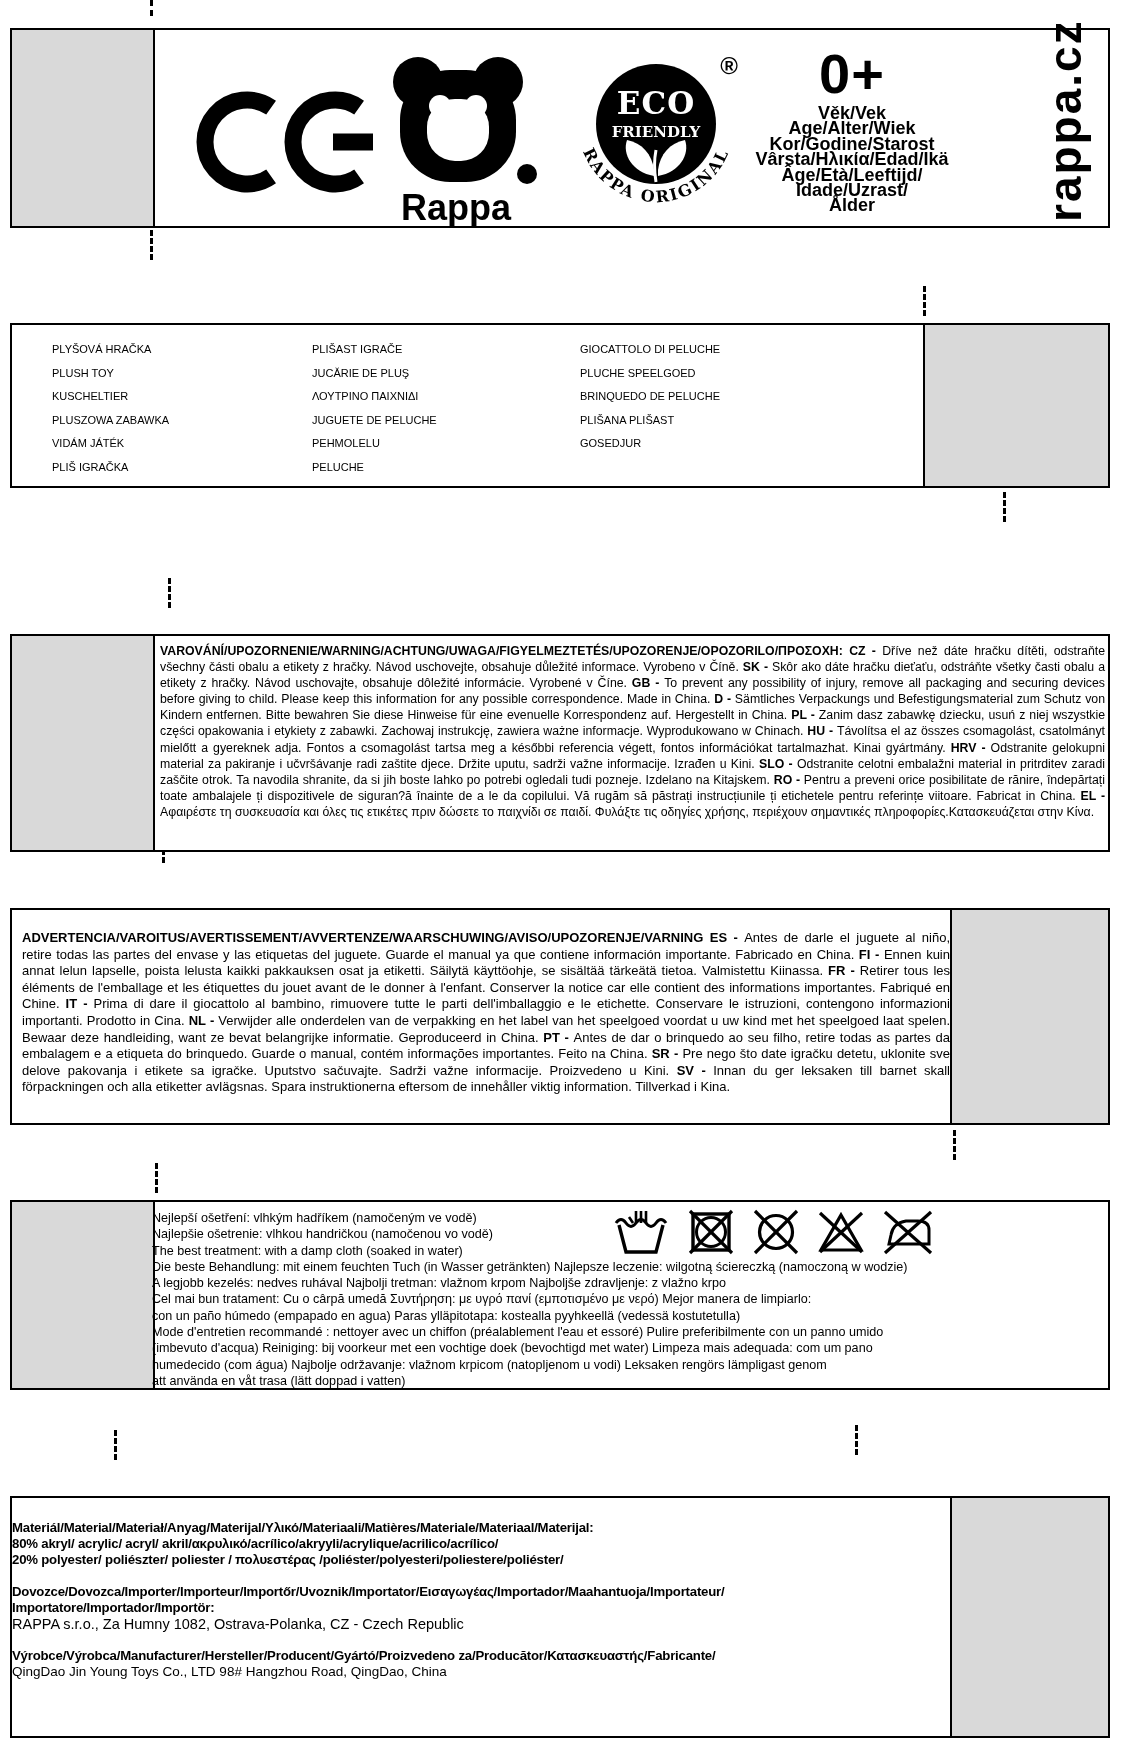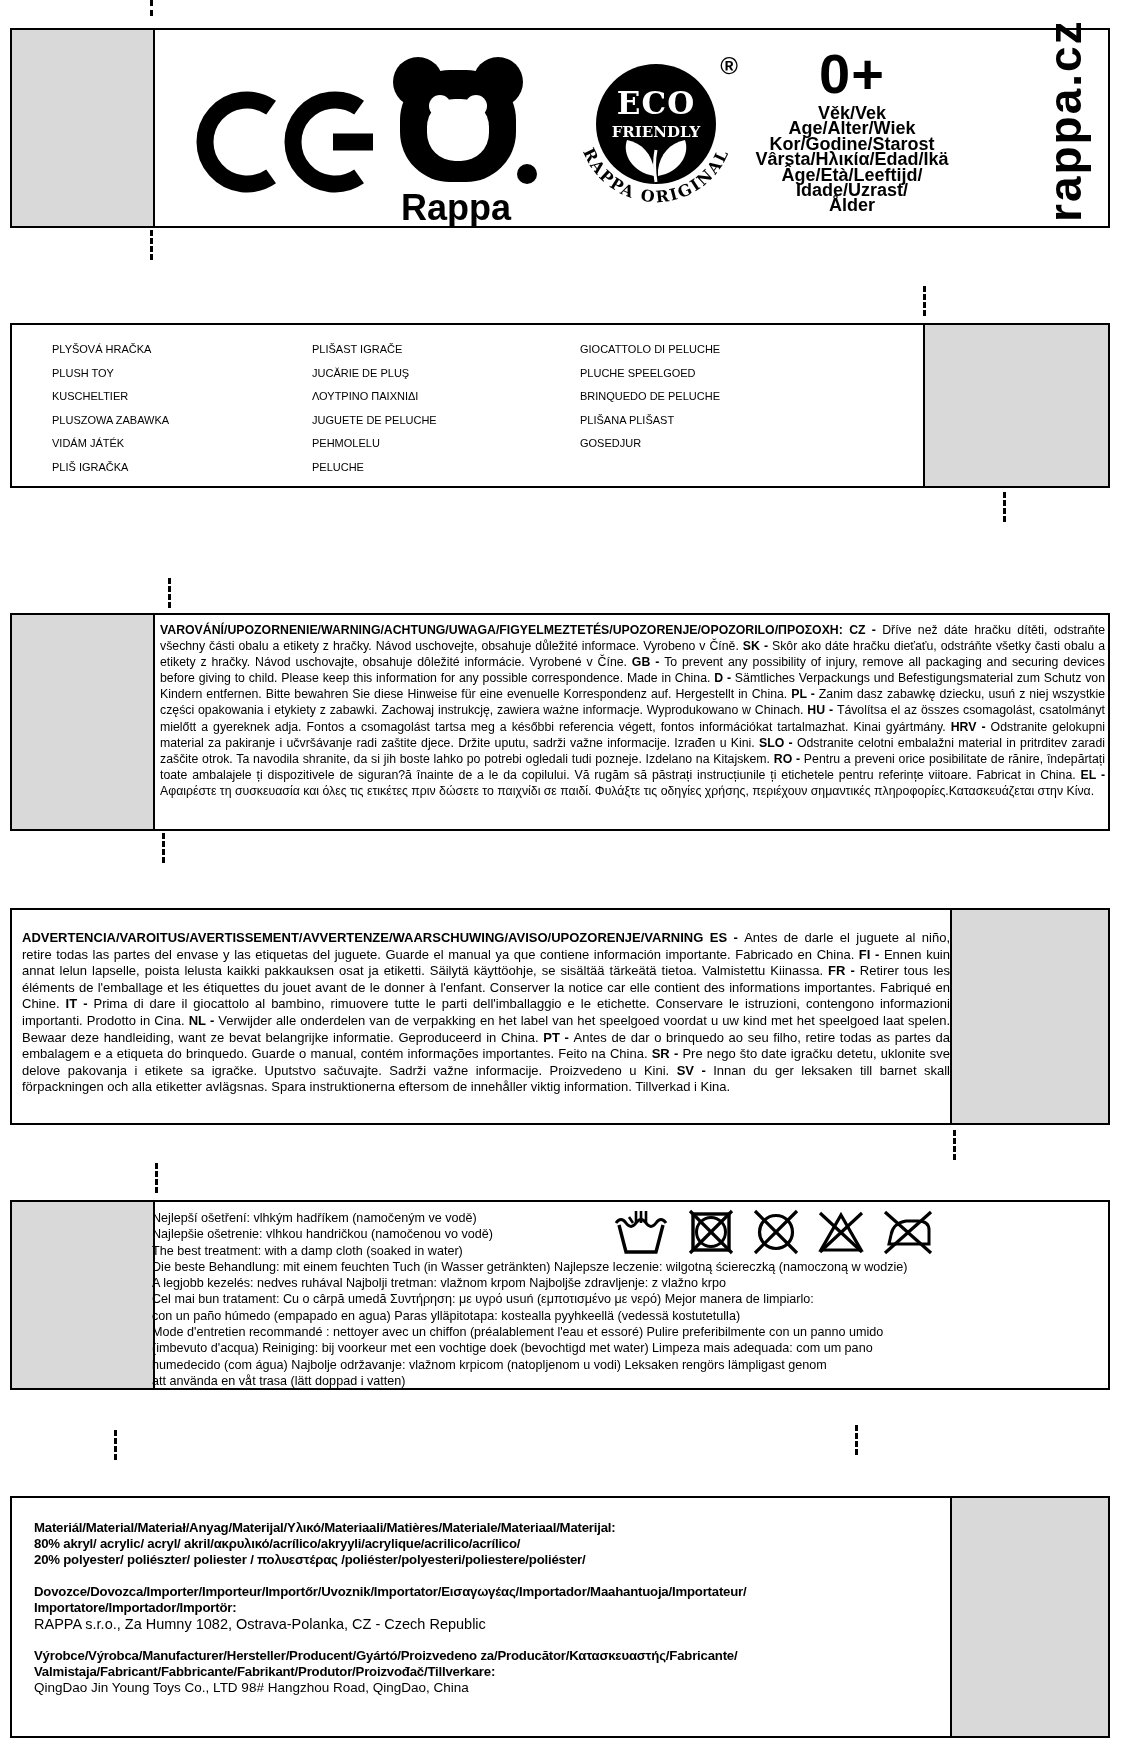--- a/index.html
+++ b/index.html
@@ -25,21 +25,21 @@
   
   .wtext{position:absolute;text-align:justify;}
   .wtext .hd{font-weight:bold;}
   .w1{left:148px;top:7px;width:945px;font-size:12.3px;line-height:16.1px;}
   .w2{left:10px;top:20px;width:928px;font-size:13px;line-height:16.6px;}
   
   .care-lines{position:absolute;left:140px;top:8px;width:950px;font-size:12.6px;line-height:16.3px;white-space:nowrap;}
   .care-icons{position:absolute;left:600px;top:6px;display:flex;gap:17px;align-items:center;}
   .care-icons svg{display:block;}
   
-  .foot{position:absolute;left:22px;top:22px;width:920px;font-size:13.2px;line-height:16px;}
+  .foot{position:absolute;left:0;top:22px;width:920px;font-size:13.2px;line-height:16px;}
   .foot .bold{font-weight:bold;letter-spacing:-0.2px;}
   .foot .val{font-weight:normal;font-size:14.5px;}
   .foot .blk{margin-bottom:16px;}
   .foot .val2{font-weight:normal;font-size:13.5px;}
   svg text{font-family:"Liberation Sans","DejaVu Sans",sans-serif;}
   svg text.serif{font-family:"DejaVu Serif","Liberation Serif",serif;}
 </style>
 </head>
 <body>
 
@@ -129,21 +129,21 @@
       </div>
     <div class="names c3">
         <div>GIOCATTOLO DI PELUCHE</div>
         <div>PLUCHE SPEELGOED</div>
         <div>BRINQUEDO DE PELUCHE</div>
         <div>PLIŠANA PLIŠAST</div>
         <div>GOSEDJUR</div>
       </div>
   </div>
 
-  <div class="box" style="left:10px;top:613px;width:1100px;height:218px">
+  <div class="box" style="left:10px;top:634px;width:1100px;height:218px">
     <div class="gray-left"></div>
     <div class="wtext w1">
       <span class="hd">VAROVÁNÍ/UPOZORNENIE/WARNING/ACHTUNG/UWAGA/FIGYELMEZTETÉS/UPOZORENJE/OPOZORILO/ΠΡΟΣΟΧΗ:</span>
       <span><b>CZ - </b><span>Dříve než dáte hračku dítěti, odstraňte všechny části obalu a etikety z hračky. Návod uschovejte, obsahuje důležité informace. Vyrobeno v Číně. </span><b>SK - </b><span>Skôr ako dáte hračku dieťaťu, odstráňte všetky časti obalu a etikety z hračky. Návod uschovajte, obsahuje dôležité informácie. Vyrobené v Číne. </span><b>GB - </b><span>To prevent any possibility of injury, remove all packaging and securing devices before giving to child. Please keep this information for any possible correspondence. Made in China. </span><b>D - </b><span>Sämtliches Verpackungs und Befestigungsmaterial zum Schutz von Kindern entfernen. Bitte bewahren Sie diese Hinweise für eine evenuelle Korrespondenz auf. Hergestellt in China. </span><b>PL - </b><span>Zanim dasz zabawkę dziecku, usuń z niej wszystkie części opakowania i etykiety z zabawki. Zachowaj instrukcję, zawiera ważne informacje. Wyprodukowano w Chinach.   </span><b>HU - </b><span>Távolítsa el az összes csomagolást, csatolmányt mielőtt a gyereknek adja. Fontos a csomagolást tartsa meg a későbbi referencia végett, fontos információkat tartalmazhat. Kinai gyártmány. </span><b>HRV - </b><span>Odstranite gelokupni material za pakiranje i učvršávanje radi zaštite djece. Držite uputu, sadrži važne informacije. Izrađen u Kini. </span><b>SLO - </b><span>Odstranite celotni embalažni material in pritrditev zaradi zaščite otrok. Ta navodila shranite, da si jih boste lahko po potrebi ogledali tudi pozneje. Izdelano na Kitajskem. </span><b>RO - </b><span>Pentru a preveni orice posibilitate de rănire, îndepărtați toate ambalajele ți dispozitivele de siguran?ă înainte de a le da copilului. Vă rugăm să păstrați instrucțiunile ți etichetele pentru referințe viitoare. Fabricat in China. </span><b>EL - </b><span>Αφαιρέστε τη συσκευασία και όλες τις ετικέτες πριν δώσετε το παιχνίδι σε παιδί.  Φυλάξτε τις οδηγίες χρήσης, περιέχουν σημαντικές πληροφορίες.Κατασκευάζεται στην Κίνα.</span></span>
     </div>
   </div>
 
   <div class="box" style="left:10px;top:908px;width:1100px;height:217px">
     <div class="gray-right" style="width:156px"></div>
     <div class="wtext w2">
@@ -153,21 +153,21 @@
   </div>
 
   <div class="box" style="left:10px;top:1200px;width:1100px;height:190px">
     <div class="gray-left"></div>
     <div class="care-lines">
         <div>Nejlepší ošetření: vlhkým hadříkem (namočeným ve vodě)</div>
         <div>Najlepšie ošetrenie: vlhkou handričkou (namočenou vo vodě)</div>
         <div>The best treatment: with a damp cloth (soaked in water)</div>
         <div>Die beste Behandlung: mit einem feuchten Tuch (in Wasser getränkten)   Najlepsze leczenie: wilgotną ściereczką (namoczoną w wodzie)</div>
         <div>A legjobb kezelés: nedves ruhával   Najbolji tretman: vlažnom krpom   Najboljše zdravljenje: z vlažno krpo</div>
-        <div>Cel mai bun tratament: Cu o cârpă umedă   Συντήρηση: με υγρό usuń (εμποτισμένο με νερό)   Mejor manera de limpiarlo:</div>
+        <div>Cel mai bun tratament: Cu o cârpă umedă   Συντήρηση: με υγρό πανί (εμποτισμένο με νερό)   Mejor manera de limpiarlo:</div>
         <div>con un paño húmedo (empapado en agua)   Paras ylläpitotapa: kostealla pyyhkeellä (vedessä kostutetulla)</div>
         <div>Mode d'entretien recommandé : nettoyer avec un chiffon (préalablement l'eau et essoré)   Pulire preferibilmente con un panno umido</div>
         <div>(imbevuto d'acqua)   Reiniging: bij voorkeur met een vochtige doek (bevochtigd met water)   Limpeza mais adequada: com um pano</div>
         <div>humedecido (com água)   Najbolje održavanje: vlažnom krpicom (natopljenom u vodi)   Leksaken rengörs lämpligast genom</div>
         <div>att använda en våt trasa (lätt doppad i vatten)</div>
       </div>
     <div class="care-icons">
       <svg width="58" height="48" viewBox="0 0 58 48" aria-label="hand-wash">
         <path d="M4 15 q5 -7 10 0 q5 7 10 0 q5 -7 10 0 q5 7 10 0 q5 -7 10 0" fill="none" stroke="#000" stroke-width="3"></path>
         <path d="M7 17 L14 44 L44 44 L51 17" fill="none" stroke="#000" stroke-width="3.4"></path>
@@ -208,19 +208,18 @@
         <div class="bold">80% akryl/ acrylic/ acryl/ akril/ακρυλικό/acrílico/akryyli/acrylique/acrilico/acrílico/</div>
         <div class="bold">20% polyester/ poliészter/ poliester / πολυεστέρας /poliéster/polyesteri/poliestere/poliéster/</div>
       </div>
       <div class="blk">
         <div class="bold">Dovozce/Dovozca/Importer/Importeur/Importőr/Uvoznik/Importator/Εισαγωγέας/Importador/Maahantuoja/Importateur/</div>
         <div class="bold">Importatore/Importador/Importör:</div>
         <div class="val">RAPPA s.r.o., Za Humny 1082, Ostrava-Polanka, CZ - Czech Republic</div>
       </div>
       <div class="blk">
         <div class="bold">Výrobce/Výrobca/Manufacturer/Hersteller/Producent/Gyártó/Proizvedeno za/Producător/Κατασκευαστής/Fabricante/</div>
-        <div class="bold">Valmistaja/Fabricant/Fabbricante/Fabrikant/Produtor/Proizvođač/Tillverkare:</div>
         <div class="val2">QingDao Jin Young Toys Co., LTD 98# Hangzhou Road, QingDao, China</div>
       </div>
     </div>
   </div>
 
 </div>
 
 </body></html>

